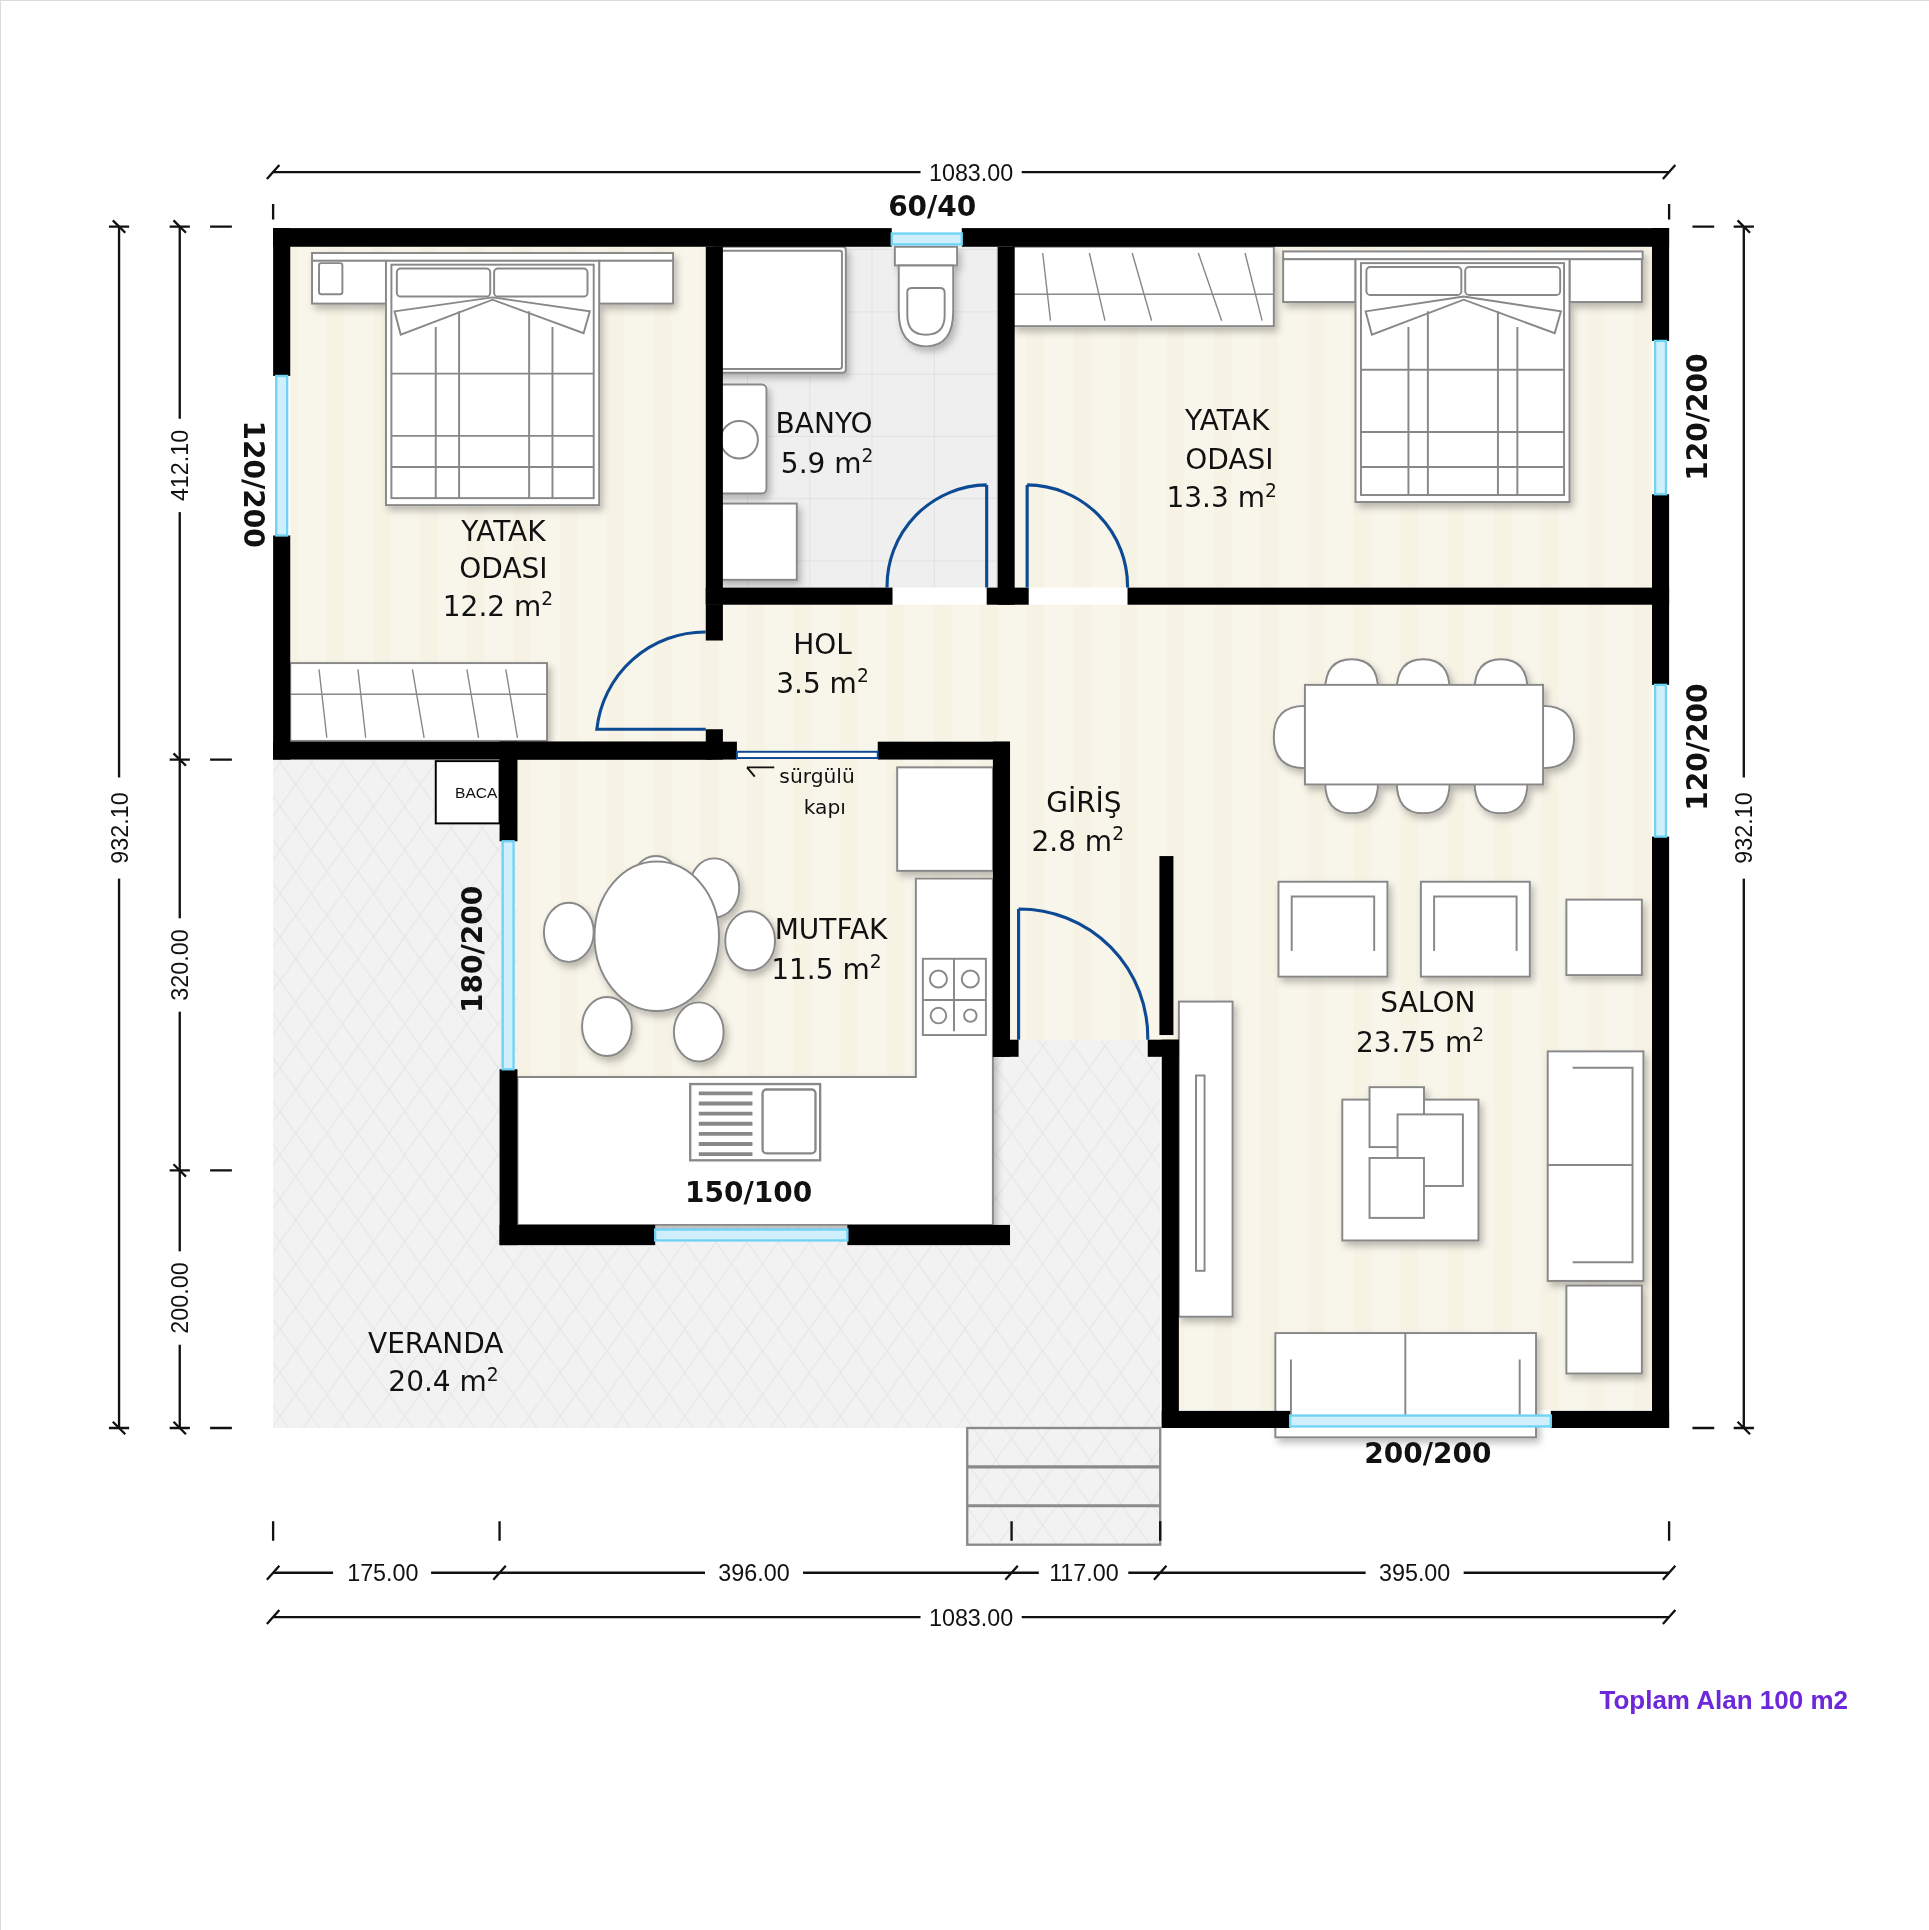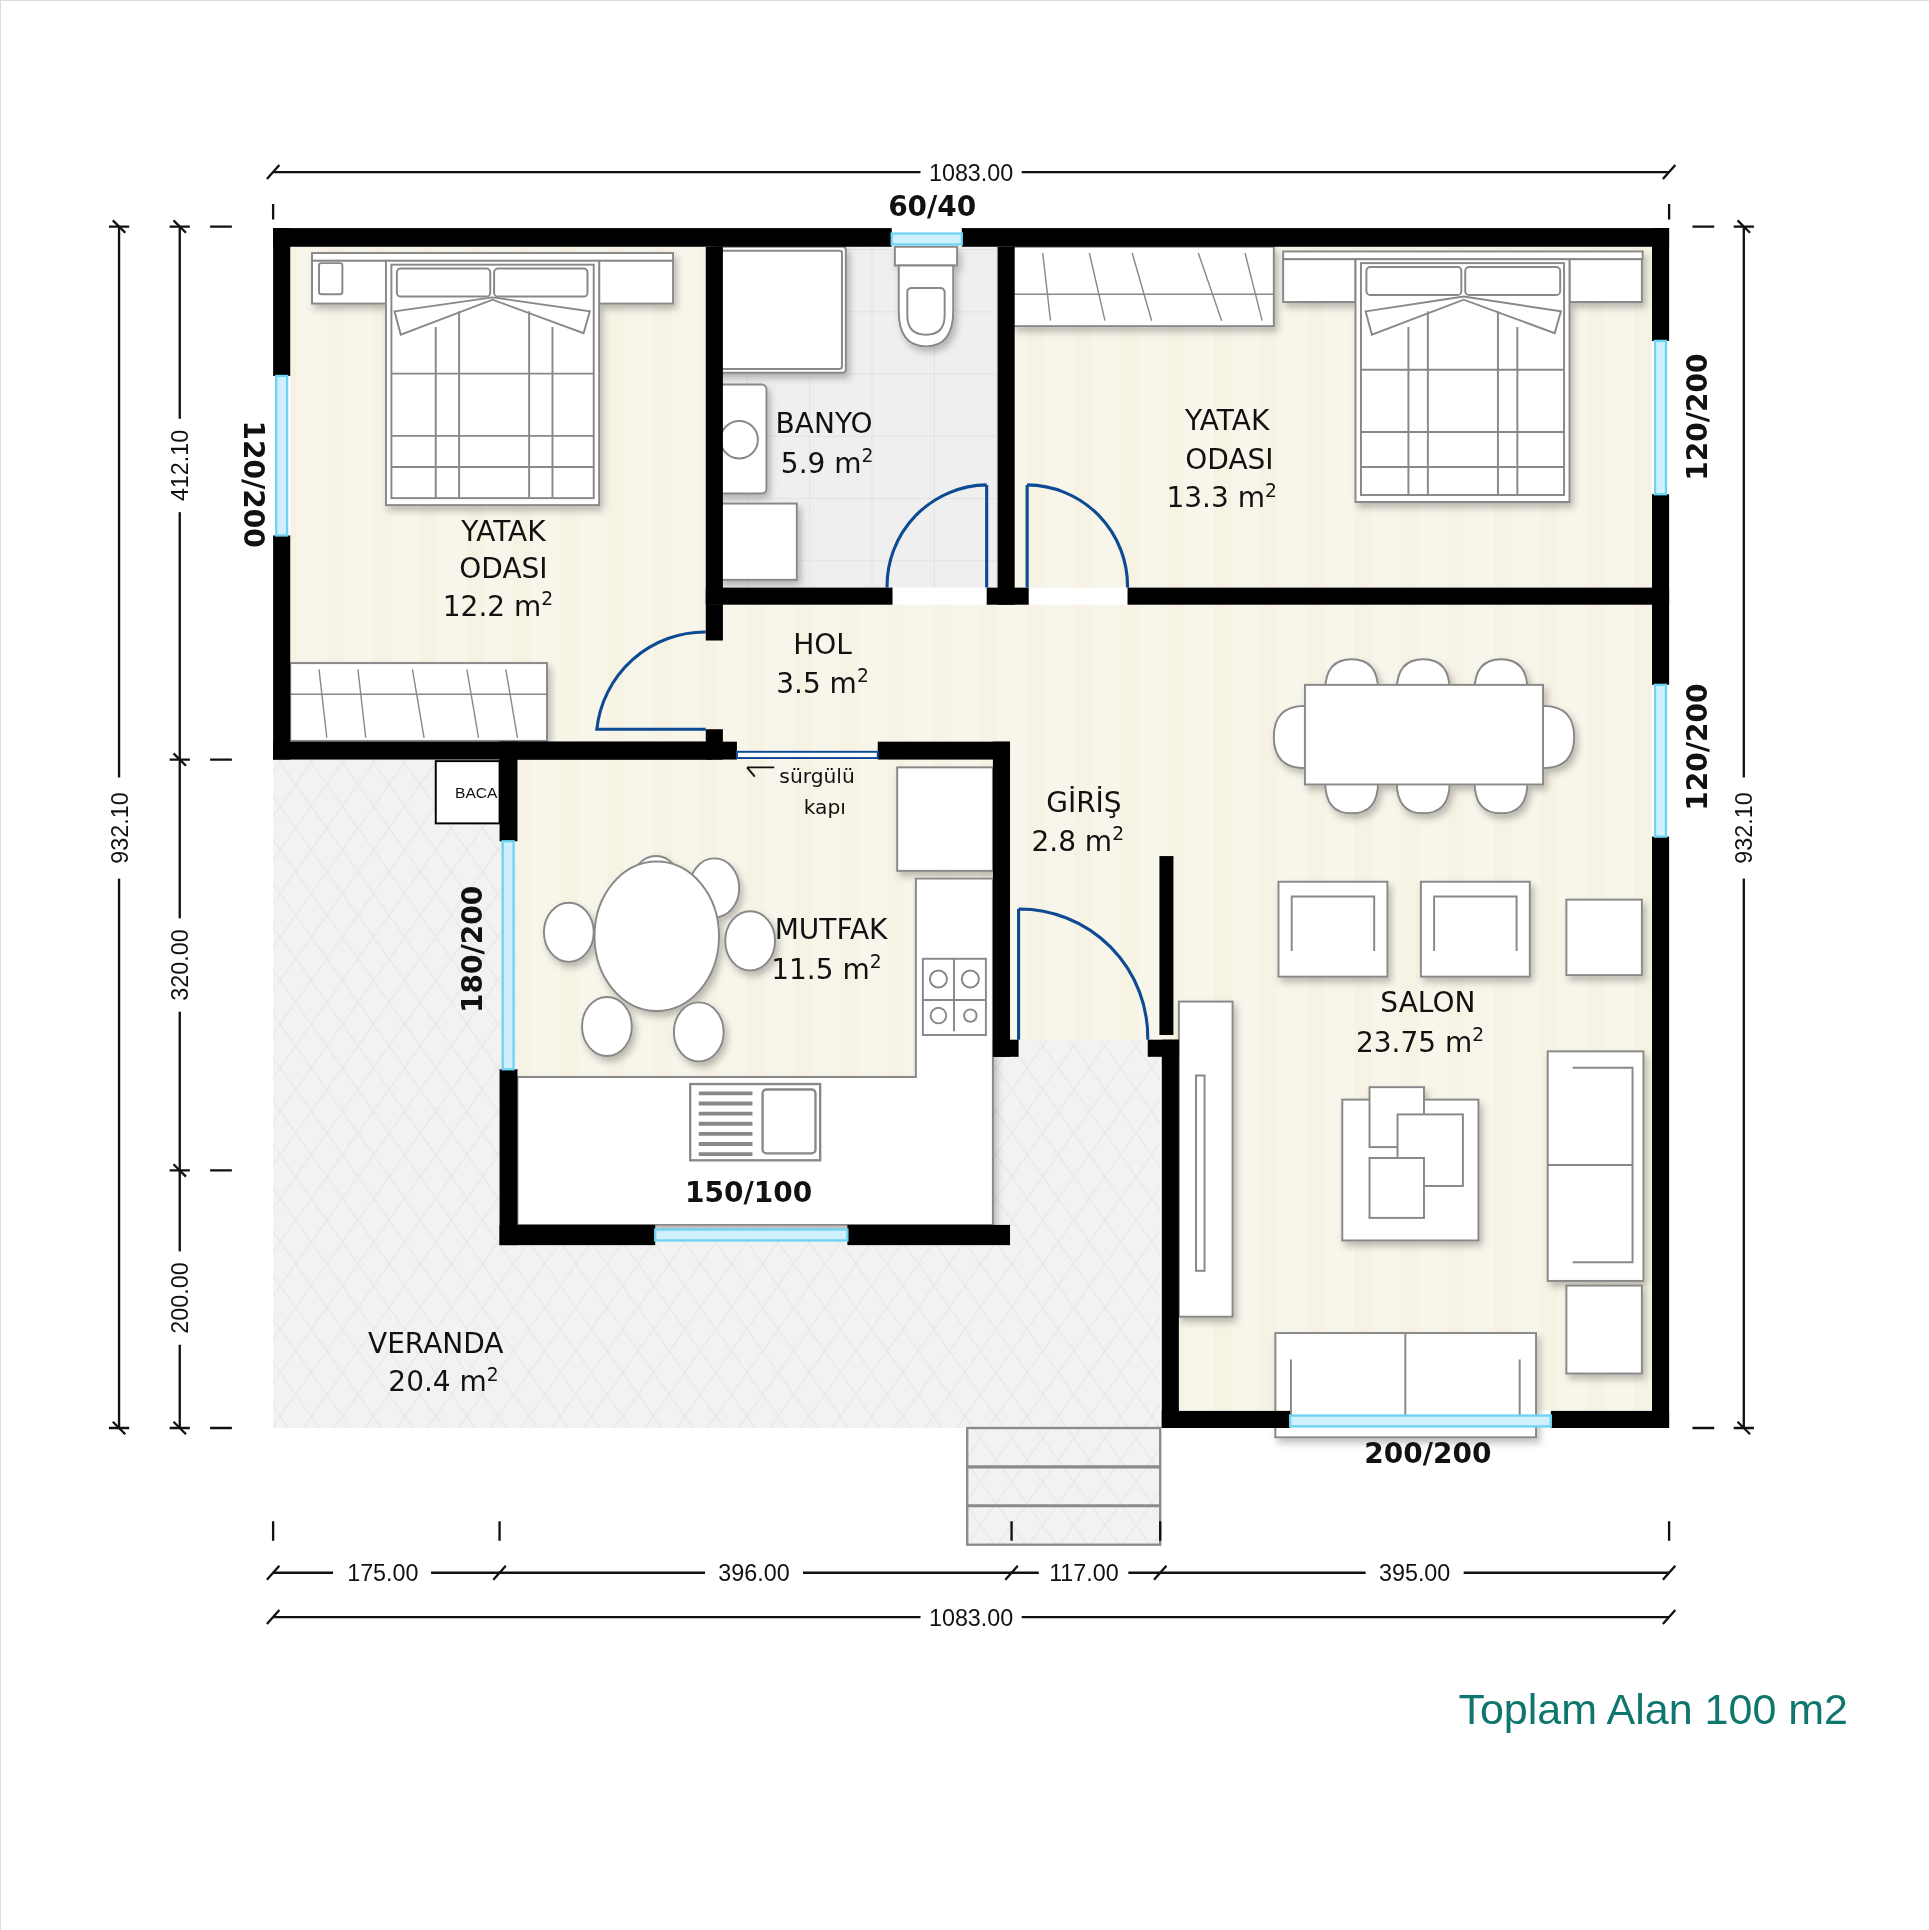--- a/index.html
+++ b/index.html
@@ -4,21 +4,21 @@
 <style>
   html, body { margin: 0; padding: 0; background: #ffffff; }
   body { width: 1929px; height: 1930px; position: relative; overflow: hidden; font-family: "DejaVu Sans", sans-serif; }
   #plan { position: absolute; left: 0; top: 0; width: 1929px; height: 1930px; }
   .dimtxt { font-family: "Liberation Sans", sans-serif; font-size: 30px; fill: #111; }
   .winlabel { font-family: "DejaVu Sans", sans-serif; font-size: 36px; fill: #111; font-weight: bold; }
   .roomname { font-family: "DejaVu Sans", sans-serif; font-size: 36px; fill: #111; }
   .roomarea { font-family: "DejaVu Sans", sans-serif; font-size: 36px; fill: #111; }
   .small { font-family: "DejaVu Sans", sans-serif; font-size: 26px; fill: #111; }
   .baca { font-family: "Liberation Sans", sans-serif; font-size: 20px; fill: #111; }
-  .total { position: absolute; right: 81px; top: 1685px; font-family: "Liberation Sans", sans-serif; font-weight: normal; font-size: 43px; color: #0f766e; }
+  .total { position: absolute; right: 81px; top: 1685px; font-family: "Liberation Sans", sans-serif; font-weight: bold; font-size: 26px; color: #6d28d9; }
   .frame { position:absolute; left:0; top:0; width:1928px; height:1929px; border:0.8px solid #dcdcdc; pointer-events:none; }
 </style>
 </head>
 <body>
 
 <svg id="plan" viewBox="0 0 2479 2480" xmlns="http://www.w3.org/2000/svg">
   <defs>
     <pattern id="diamond" width="40" height="56" patternUnits="userSpaceOnUse">
       <rect width="40" height="56" fill="#f2f2f2"></rect>
       <path d="M20 0 L40 28 L20 56 L0 28 Z" fill="none" stroke="#e6e6e6" stroke-width="1.5"></path>

